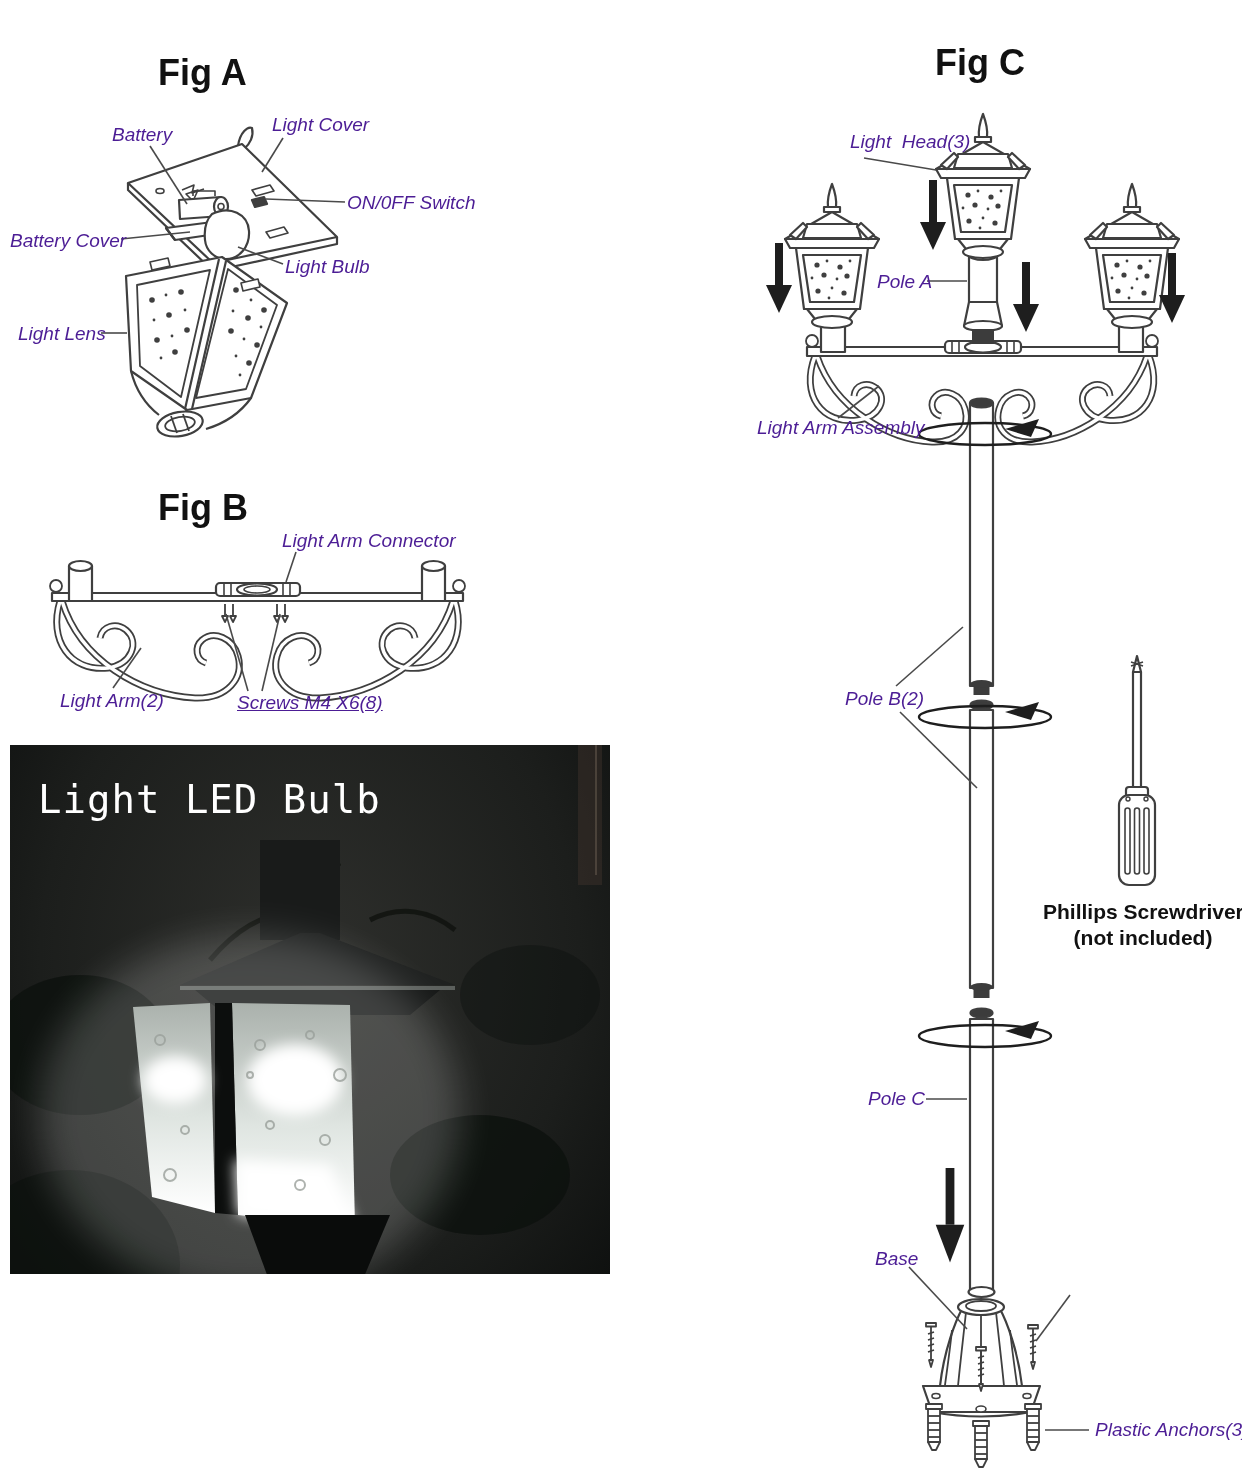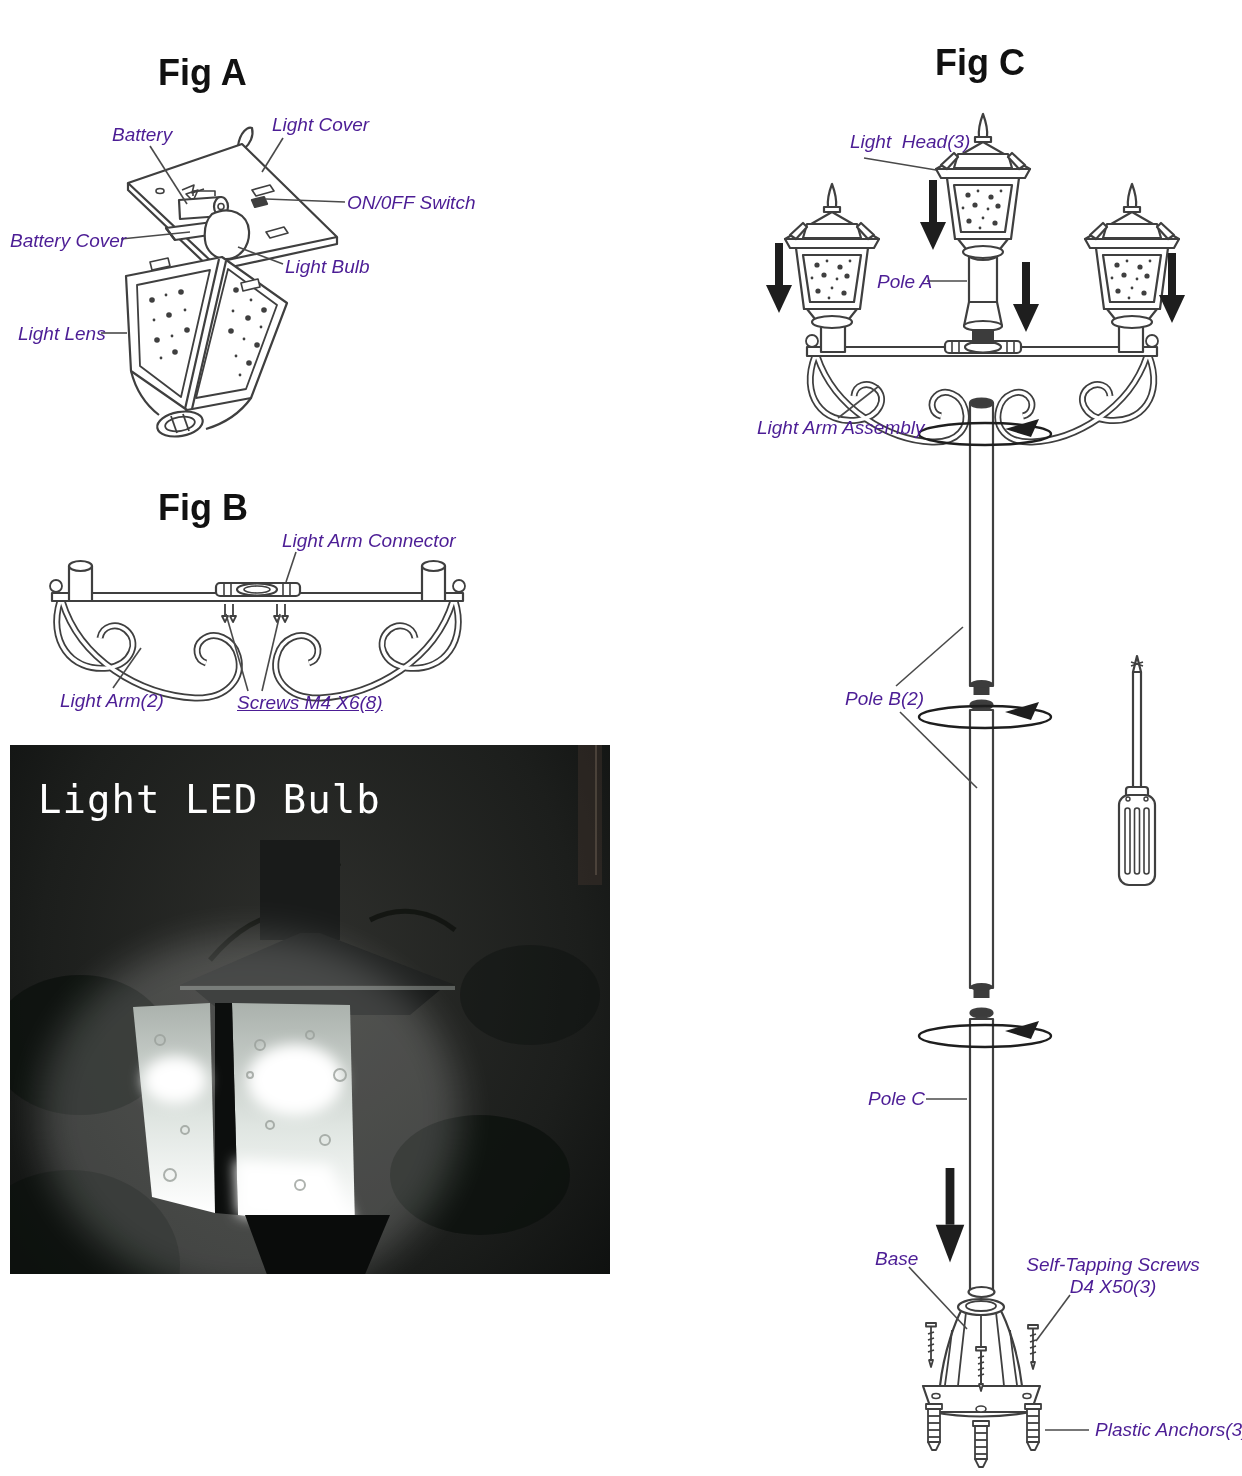--- a/index.html
+++ b/index.html
@@ -447,19 +447,19 @@
   <div class="fig-title" style="left:158px;top:479px;margin-top:8px;">Fig B</div>
   <div class="part-label" style="left:282px;top:530px;">Light Arm Connector</div>
   <div class="part-label" style="left:60px;top:690px;">Light Arm(2)</div>
   <div class="part-label" style="left:237px;top:692px;text-decoration:underline;">Screws M4 X6(8)</div>
 
   <div class="fig-title" style="left:935px;top:42px;">Fig C</div>
   <div class="part-label" style="left:850px;top:131px;">Light  Head(3)</div>
   <div class="part-label" style="left:877px;top:271px;">Pole A</div>
   <div class="part-label" style="left:757px;top:417px;">Light Arm Assembly</div>
   <div class="part-label" style="left:845px;top:688px;">Pole B(2)</div>
+  <div class="tool-note" style="left:1043px;top:899px;">Phillips Screwdriver
+(not included)</div>
   <div class="part-label" style="left:868px;top:1088px;">Pole C</div>
   <div class="part-label" style="left:875px;top:1248px;">Base</div>
-  <div class="part-label center" style="left:1013px;top:1254px;width:200px;">Self-Tapping Screws
-D4 X50(3)</div>
   <div class="part-label" style="left:1095px;top:1419px;">Plastic Anchors(3)</div>
 
 </div>
 
 </body></html>

